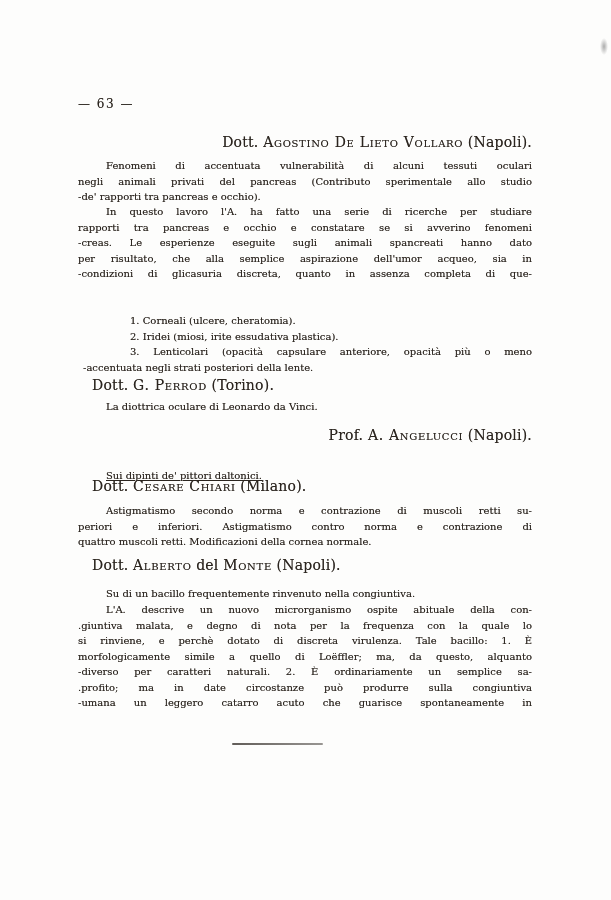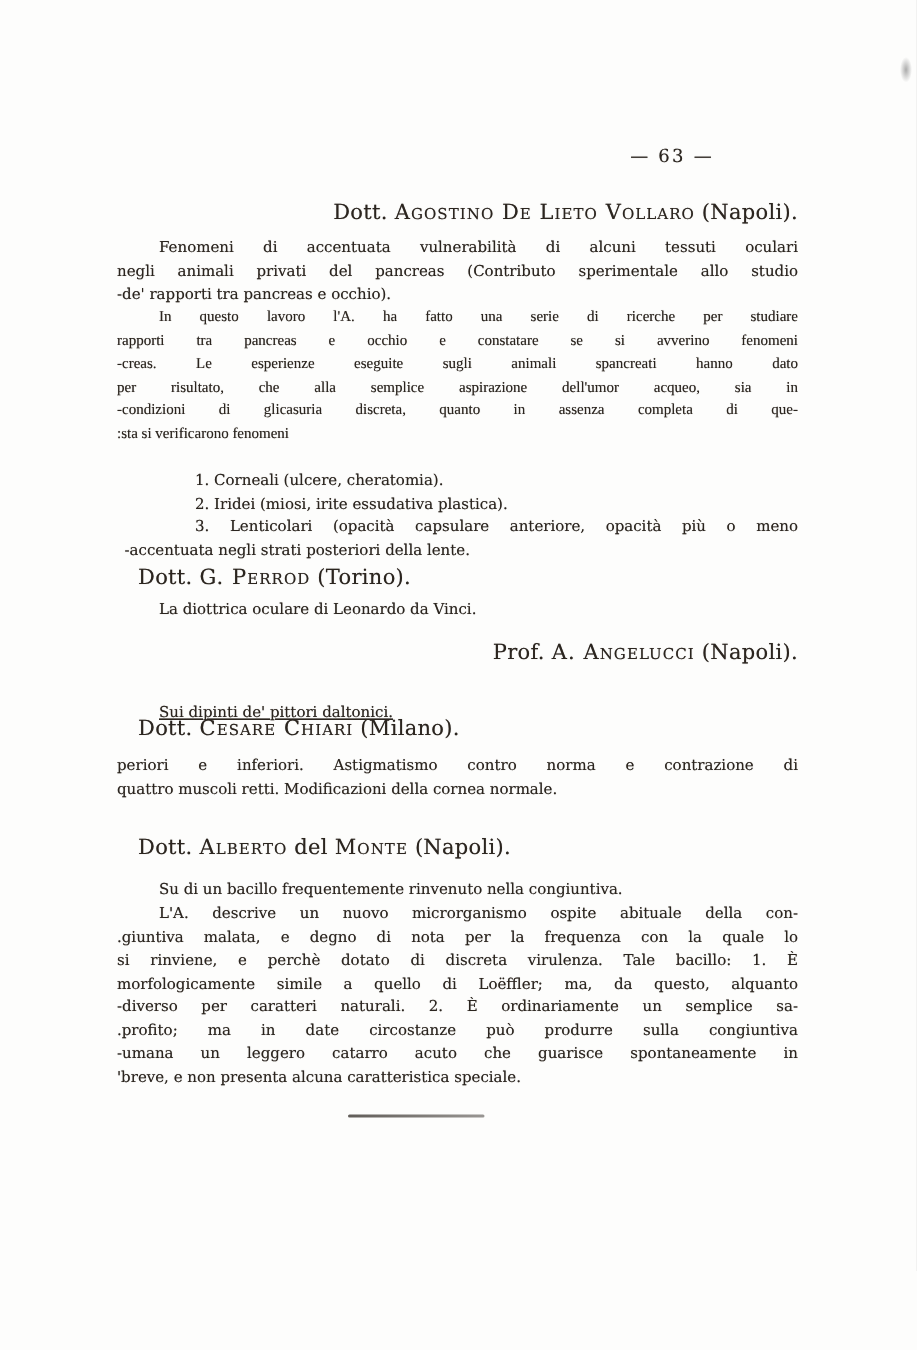--- a/index.html
+++ b/index.html
@@ -26,24 +26,24 @@
   .ln.licont{margin-left:5px;}
   .hd{
     margin:0;font-weight:normal;font-size:14px;line-height:18px;
     left:14px;width:440px;white-space:nowrap;
     text-shadow:0 0 .45px rgba(43,37,31,.55);
     letter-spacing:.2px;
   }
   .sc{font-variant:small-caps;letter-spacing:.7px;}
   #pagenum{
     position:absolute;top:97px;left:0;width:398px;
-    text-align:right;font-size:12px;letter-spacing:1.5px;
+    text-align:left;font-size:12px;letter-spacing:1.5px;
     text-shadow:0 0 .45px rgba(43,37,31,.5);
   }
-  #h1{top:133px;text-align:right;} #p1{top:158px;} #p2{top:204px;font-family:Liberation Serif, serif;} #list{top:313px;}
+  #h1{top:133px;text-align:right;} #p1{top:158px;} #p2{top:204px;} #list{top:313px;}
   #h2{top:376px;} #p3{top:399px;} #h3{top:426px;text-align:right;} #p4{top:468px;text-decoration:underline;}
   #h4{top:477px;} #p5{top:503px;} #h5{top:556px;} #p6{top:586px;} #p7{top:602px;}
   #rule{
     position:absolute;top:743px;left:154px;width:91px;height:2px;
     background:linear-gradient(90deg,rgba(70,65,60,.85),rgba(70,65,60,.55));
     border-radius:1px;
   }
   #smudge{
     position:absolute;left:600px;top:38px;width:8px;height:17px;
     background:radial-gradient(closest-side,rgba(150,150,150,.8),rgba(150,150,150,0));
@@ -65,21 +65,20 @@
       <div class="ln just">negli animali privati del pancreas (Contributo sperimentale allo studio</div>
       <div class="ln last">-de' rapporti tra pancreas e occhio).</div>
     </div>
 
     <div class="blk" id="p2">
       <div class="ln just ind">In questo lavoro l'A. ha fatto una serie di ricerche per studiare</div>
       <div class="ln just">rapporti tra pancreas e occhio e constatare se si avverino fenomeni</div>
       <div class="ln just">-creas. Le esperienze eseguite sugli animali spancreati hanno dato</div>
       <div class="ln just">per risultato, che alla semplice aspirazione dell'umor acqueo, sia in</div>
       <div class="ln just">-condizioni di glicasuria discreta, quanto in assenza completa di que-</div>
-      <div class="ln last">:sta si verificarono fenomeni</div>
     </div>
 
     <div class="blk" id="list">
       <div class="ln last li">1. Corneali (ulcere, cheratomia).</div>
       <div class="ln last li">2. Iridei (miosi, irite essudativa plastica).</div>
       <div class="ln just li">3. Lenticolari (opacità capsulare anteriore, opacità più o meno</div>
       <div class="ln last licont">-accentuata negli strati posteriori della lente.</div>
     </div>
 
     <h2 class="hd blk" id="h2"><span>Dott. </span><span class="sc">G. Perrod</span><span> (Torino).</span></h2>
@@ -90,37 +89,37 @@
 
     <h2 class="hd blk" id="h3"><span>Prof. </span><span class="sc">A. Angelucci</span><span> (Napoli).</span></h2>
 
     <div class="blk" id="p4">
       <div class="ln last ind">Sui dipinti de' pittori daltonici.</div>
     </div>
 
     <h2 class="hd blk" id="h4"><span>Dott. </span><span class="sc">Cesare Chiari</span><span> (Milano).</span></h2>
 
     <div class="blk" id="p5">
+      <div class="ln just ind">Astigmatismo secondo norma e contrazione di muscoli retti su-</div>
       <div class="ln just">periori e inferiori. Astigmatismo contro norma e contrazione di</div>
       <div class="ln last">quattro muscoli retti. Modificazioni della cornea normale.</div>
     </div>
 
     <h2 class="hd blk" id="h5"><span>Dott. </span><span class="sc">Alberto</span><span> del </span><span class="sc">Monte</span><span> (Napoli).</span></h2>
 
     <div class="blk" id="p6">
       <div class="ln last ind">Su di un bacillo frequentemente rinvenuto nella congiuntiva.</div>
     </div>
 
     <div class="blk" id="p7">
       <div class="ln just ind">L'A. descrive un nuovo microrganismo ospite abituale della con-</div>
       <div class="ln just">.giuntiva malata, e degno di nota per la frequenza con la quale lo</div>
       <div class="ln just">si rinviene, e perchè dotato di discreta virulenza. Tale bacillo: 1. È</div>
       <div class="ln just">morfologicamente simile a quello di Loëffler; ma, da questo, alquanto</div>
       <div class="ln just">-diverso per caratteri naturali. 2. È ordinariamente un semplice sa-</div>
       <div class="ln just">.profito; ma in date circostanze può produrre sulla congiuntiva</div>
       <div class="ln just">-umana un leggero catarro acuto che guarisce spontaneamente in</div>
-      <div class="ln last">'breve, e non presenta alcuna caratteristica speciale.</div>
     </div>
 
     <div id="rule"></div>
 
   </div>
 </div>
 
 </body></html>

